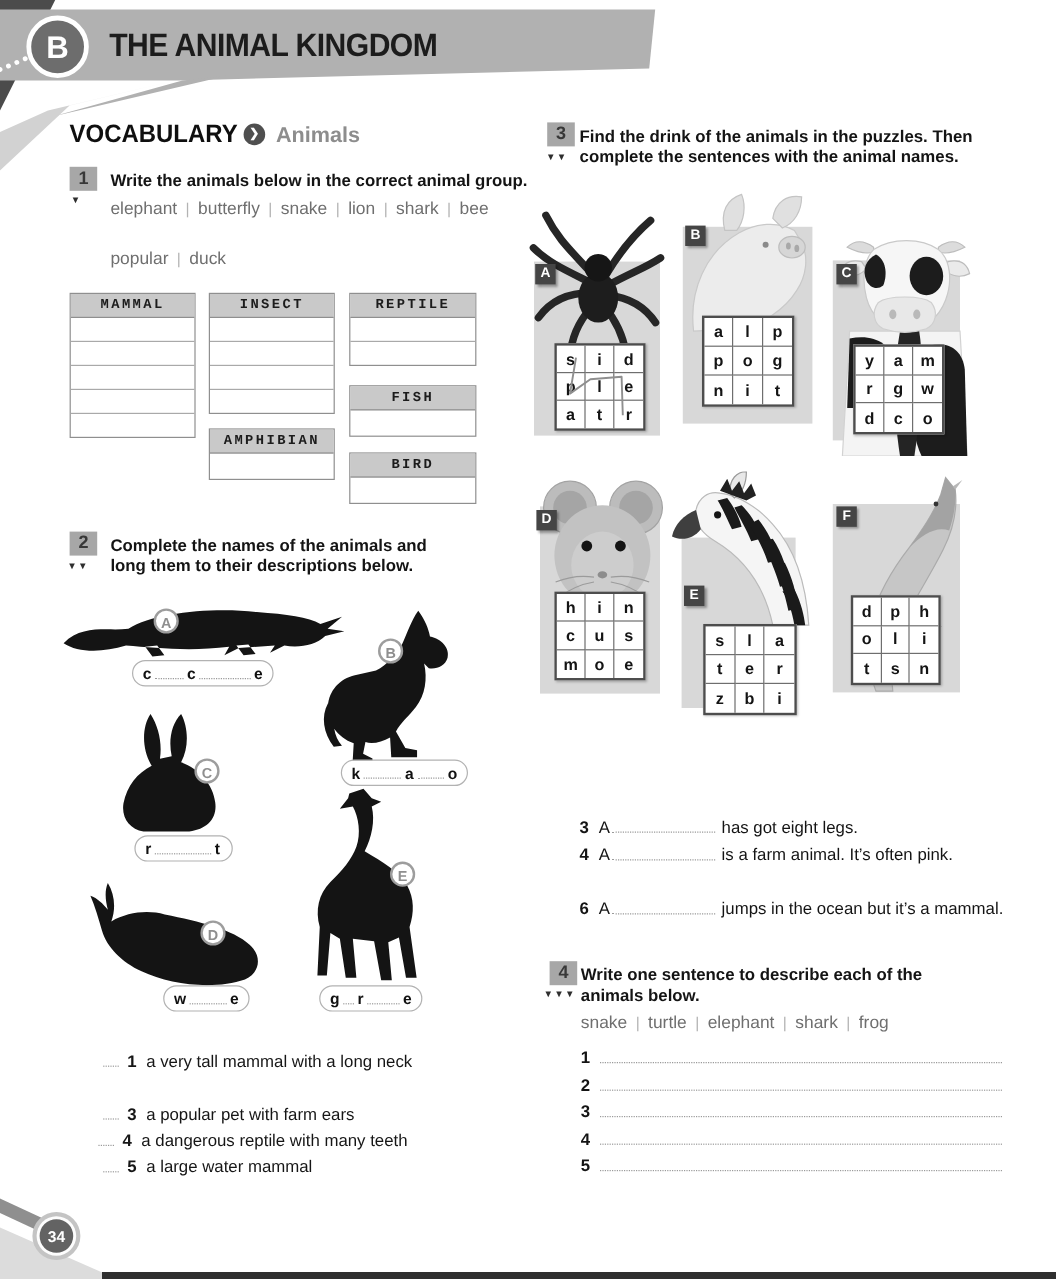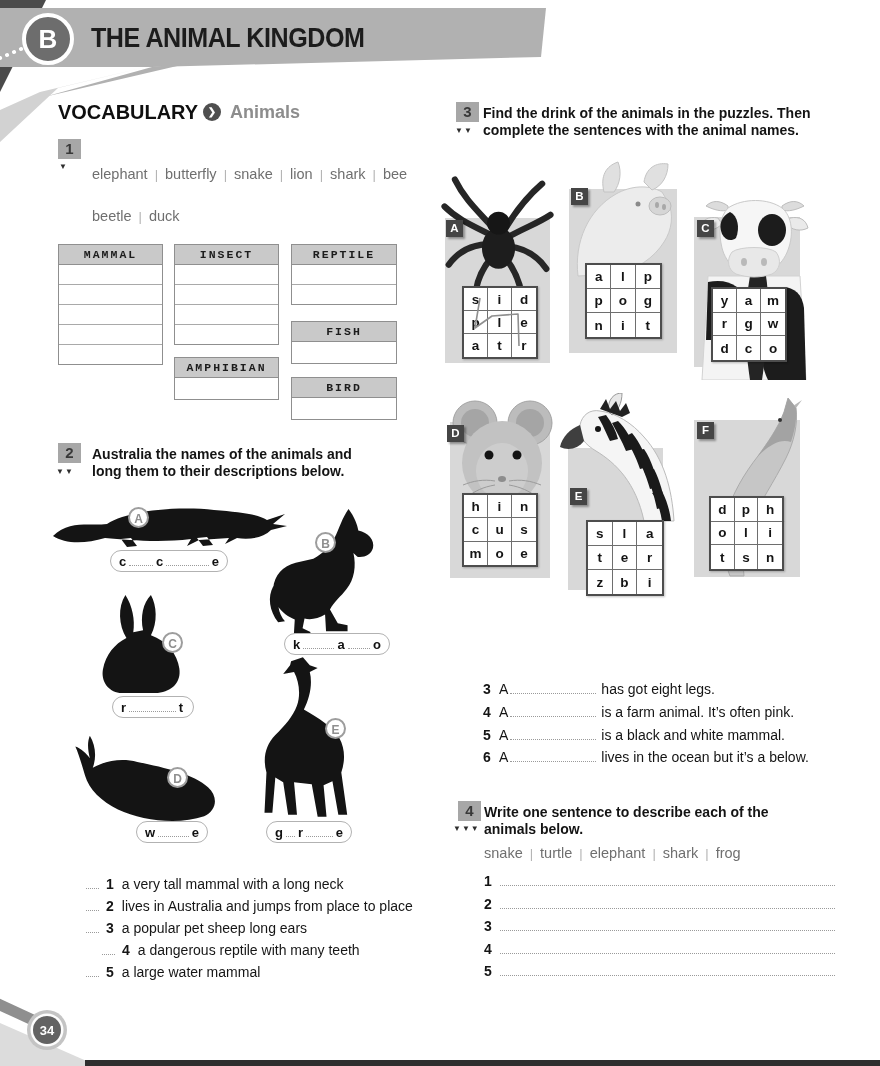--- a/index.html
+++ b/index.html
@@ -75,22 +75,23 @@
     <span>B</span>
   </div>
   <div class="unit-title abs" style="left:91px;top:23px">THE ANIMAL KINGDOM</div>
 
   <div class="vocab abs" style="left:58px;top:100px">VOCABULARY</div>
   <div class="arrow-ic abs" style="left:203px;top:103px">❯</div>
   <div class="subt abs" style="left:230px;top:102px">Animals</div>
 
   <div class="exbadge abs" style="left:58px;top:139px">1</div>
   <div class="diff abs" style="left:59px;top:162px">▼</div>
+  <div class="exhead abs" style="left:92px;top:142px">Write the animals below in the correct animal group.</div>
   <div class="words abs" style="left:92px;top:166px"><span>elephant</span><span class="sep">|</span><span>butterfly</span><span class="sep">|</span><span>snake</span><span class="sep">|</span><span>lion</span><span class="sep">|</span><span>shark</span><span class="sep">|</span><span>bee</span></div>
-  <div class="words abs" style="left:92px;top:208px"><span>beetle</span><span class="sep">|</span><span>duck</span></div>
+  <div class="words abs" style="left:92px;top:208px"><span>popular</span><span class="sep">|</span><span>duck</span></div>
 
   <div class="grp abs" style="left:58px;top:244px;width:103px">
     <div class="grp-h">MAMMAL</div>
     <div class="grp-r"></div>
       <div class="grp-r"></div>
       <div class="grp-r"></div>
       <div class="grp-r"></div>
       <div class="grp-r"></div>
   </div>
   <div class="grp abs" style="left:291px;top:244px;width:104px">
@@ -113,21 +114,21 @@
     <div class="grp-h">BIRD</div>
     <div class="grp-r" style="height:21px"></div>
   </div>
   <div class="grp abs" style="left:174px;top:357px;width:103px">
     <div class="grp-h">AMPHIBIAN</div>
     <div class="grp-r" style="height:21px"></div>
   </div>
 
   <div class="exbadge abs" style="left:58px;top:443px">2</div>
   <div class="diff abs" style="left:56px;top:467px">▼▼</div>
-  <div class="exhead abs" style="left:92px;top:446px">Australia the names of the animals and</div>
+  <div class="exhead abs" style="left:92px;top:446px">Complete the names of the animals and</div>
   <div class="exhead abs" style="left:92px;top:463px">long them to their descriptions below.</div>
 
   <svg class="abs" style="left:48px;top:500px" width="242" height="50" viewBox="0 0 240 50">
     <path fill="#141414" d="M4,36 C20,20 40,26 58,24 C80,10 130,6 165,10 C190,12 208,14 218,20 L236,14 L224,24 L238,26 L222,30 C214,38 200,40 188,38 L176,44 L180,38 L150,40 L138,46 L142,39 C110,43 80,40 56,38 C36,44 16,44 4,36 Z M72,39 L78,47 L88,46 L82,38 Z M148,38 L154,46 L164,45 L158,37 Z"></path>
   </svg>
   <svg class="abs" style="left:263px;top:505px" width="130" height="132" viewBox="0 0 130 135">
     <path fill="#141414" d="M86,4 C92,12 95,20 96,26 C106,28 113,36 111,44 C109,51 102,54 95,53 L91,49 C94,62 92,76 84,86 C78,94 71,99 67,107 L75,121 L85,123 L85,129 L63,129 L62,112 C55,116 47,118 41,116 L39,126 L47,130 L47,134 L30,134 L31,117 C17,112 8,99 9,85 C10,72 19,62 32,59 L50,55 C60,50 66,42 72,33 C76,25 80,12 86,4 Z M14,120 C5,108 3,94 9,83 L17,89 C12,99 14,111 21,119 Z"></path>
   </svg>
   <svg class="abs" style="left:98px;top:592px" width="98" height="103" viewBox="0 0 100 105">
     <path fill="#141414" d="M28,3 C35,14 38,28 36,41 L46,39 C43,25 46,11 54,3 C60,14 61,31 54,44 C70,50 81,63 83,78 C85,92 76,101 61,103 L22,103 C10,101 3,91 5,79 C8,64 17,53 29,47 C21,34 20,15 28,3 Z"></path>
@@ -171,23 +172,22 @@
     </div>
   <div class="blank abs" style="left:266px;top:821px;width:86px">
       <span class="bl">g</span>
       <span class="bgap" style="width: 10.4px;"></span>
       <span class="bl">r</span>
       <span class="bgap" style="width: 31.2px;"></span>
       <span class="bl">e</span>
     </div>
 
   <div class="desc abs" style="left:86px;top:876px"><span class="dotpre"></span><span class="dnum">1</span><span>a very tall mammal with a long neck</span></div>
-  <div class="desc abs" style="left:86px;top:898px"><span class="dotpre"></span><span class="dnum">2</span><span>lives in Australia and jumps from place to place</span></div>
-  <div class="desc abs" style="left:86px;top:920px"><span class="dotpre"></span><span class="dnum">3</span><span>a popular pet sheep long ears</span></div>
-  <div class="desc abs" style="left:102px;top:942px"><span class="dotpre"></span><span class="dnum">4</span><span>a dangerous reptile with many teeth</span></div>
+  <div class="desc abs" style="left:86px;top:920px"><span class="dotpre"></span><span class="dnum">3</span><span>a popular pet with farm ears</span></div>
+  <div class="desc abs" style="left:82px;top:942px"><span class="dotpre"></span><span class="dnum">4</span><span>a dangerous reptile with many teeth</span></div>
   <div class="desc abs" style="left:86px;top:964px"><span class="dotpre"></span><span class="dnum">5</span><span>a large water mammal</span></div>
 
   <div class="exbadge abs" style="left:456px;top:102px">3</div>
   <div class="diff abs" style="left:455px;top:126px">▼▼</div>
   <div class="exhead abs" style="left:483px;top:105px">Find the drink of the animals in the puzzles. Then</div>
   <div class="exhead abs" style="left:483px;top:122px">complete the sentences with the animal names.</div>
 
   <div class="card abs" style="left:445px;top:218px;width:105px;height:145px"></div>
   <svg class="abs" style="left:435px;top:165px" width="125" height="135" viewBox="0 0 110 130">
     <g stroke="#262626" stroke-width="6" fill="none" stroke-linecap="round">
@@ -350,22 +350,21 @@
       <span>o</span>
       <span>l</span>
       <span>i</span>
       <span>t</span>
       <span>s</span>
       <span>n</span>
     </div>
 
   <div class="sent abs" style="left:483px;top:681px"><span class="snum">3</span><span class="sA">A</span><span class="sblank"></span><span>has got eight legs.</span></div>
   <div class="sent abs" style="left:483px;top:704px"><span class="snum">4</span><span class="sA">A</span><span class="sblank"></span><span>is a farm animal. It’s often pink.</span></div>
-  <div class="sent abs" style="left:483px;top:727px"><span class="snum">5</span><span class="sA">A</span><span class="sblank"></span><span>is a black and white mammal.</span></div>
-  <div class="sent abs" style="left:483px;top:749px"><span class="snum">6</span><span class="sA">A</span><span class="sblank"></span><span>lives in the ocean but it’s a below.</span></div>
+  <div class="sent abs" style="left:483px;top:749px"><span class="snum">6</span><span class="sA">A</span><span class="sblank"></span><span>jumps in the ocean but it’s a mammal.</span></div>
 
   <div class="exbadge abs" style="left:458px;top:801px">4</div>
   <div class="diff abs" style="left:453px;top:824px">▼▼▼</div>
   <div class="exhead abs" style="left:484px;top:804px">Write one sentence to describe each of the</div>
   <div class="exhead abs" style="left:484px;top:821px">animals below.</div>
   <div class="words abs" style="left:484px;top:845px"><span>snake</span><span class="sep">|</span><span>turtle</span><span class="sep">|</span><span>elephant</span><span class="sep">|</span><span>shark</span><span class="sep">|</span><span>frog</span></div>
 
   <div class="sent exline abs" style="left:484px;top:873px"><span class="snum">1</span><span class="lblank"></span></div>
   <div class="sent exline abs" style="left:484px;top:896px"><span class="snum">2</span><span class="lblank"></span></div>
   <div class="sent exline abs" style="left:484px;top:918px"><span class="snum">3</span><span class="lblank"></span></div>

